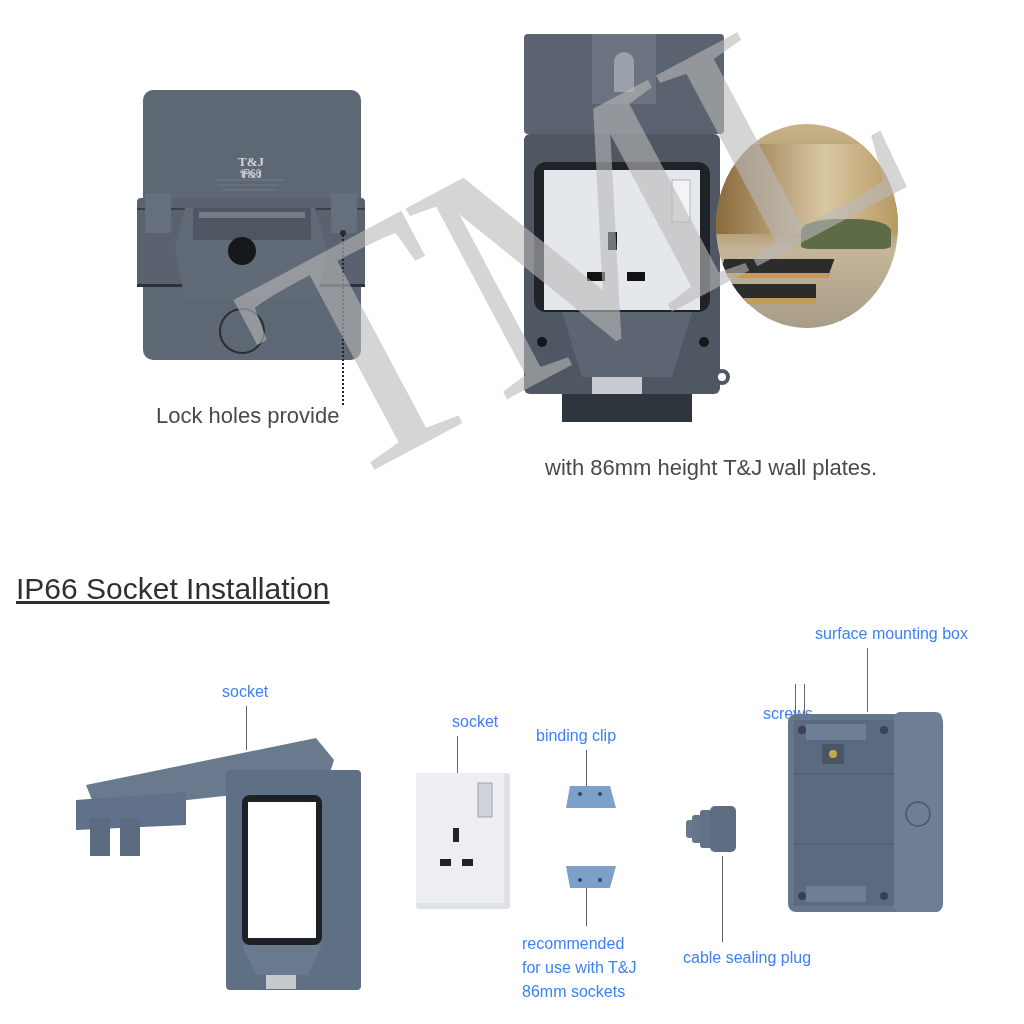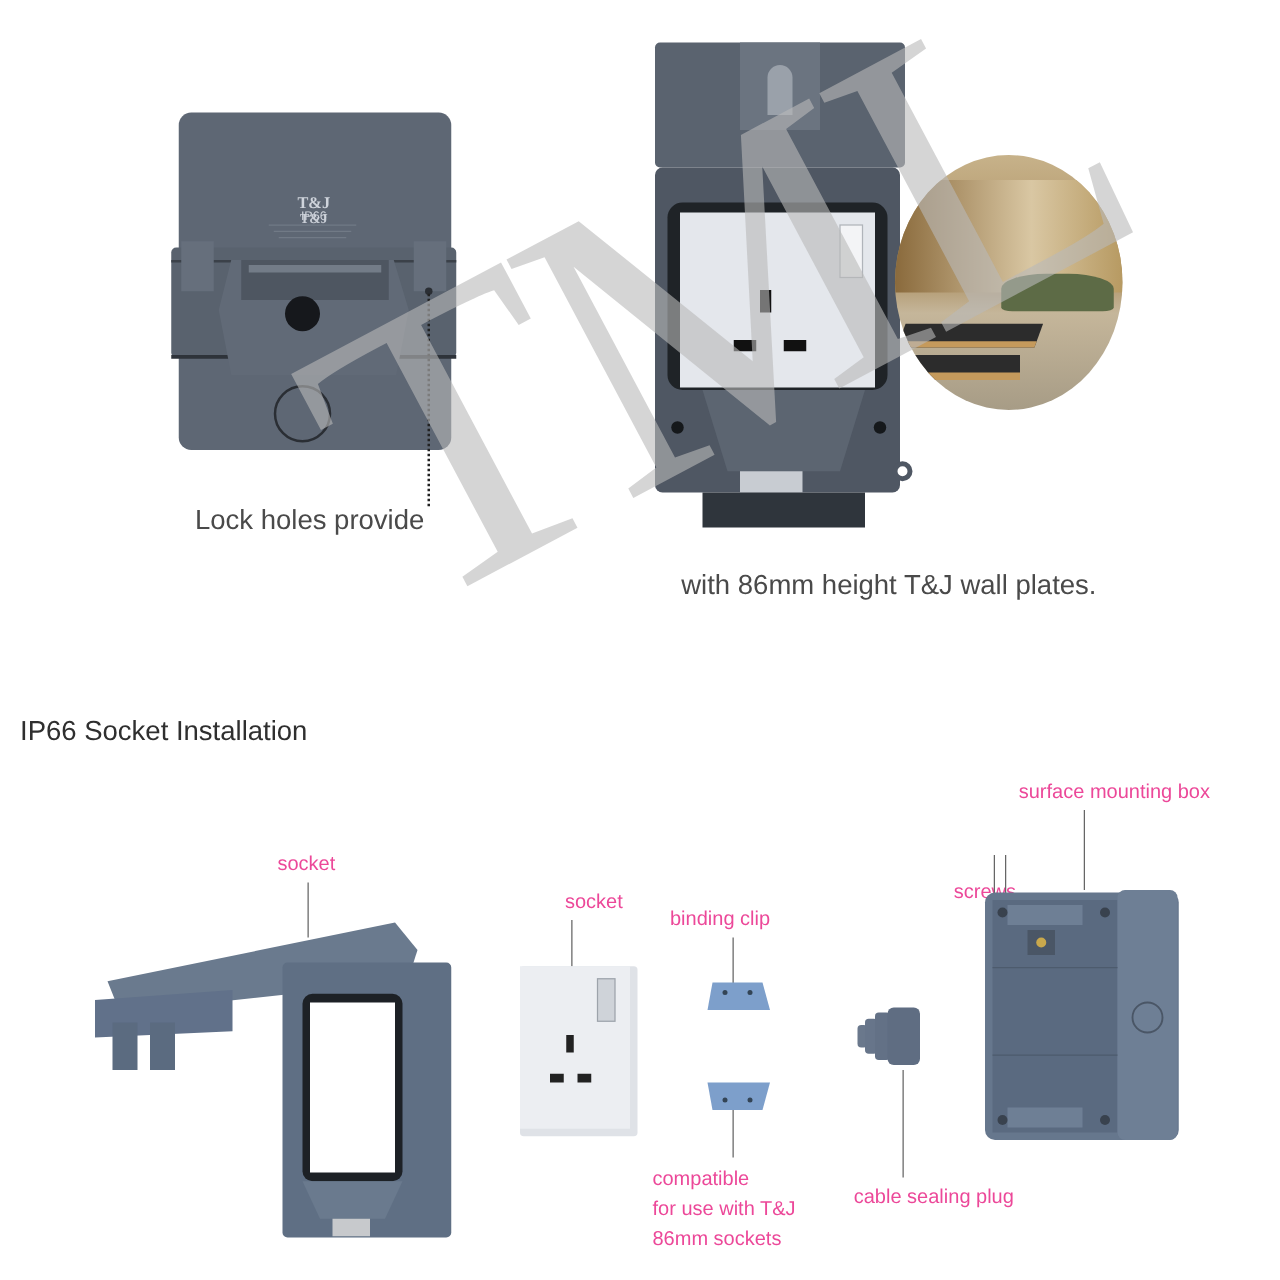--- a/index.html
+++ b/index.html
@@ -1,19 +1,19 @@
 <!DOCTYPE html>
 <html><head>
 <meta charset="utf-8">
 <style>
   html, body { margin: 0; padding: 0; background: #ffffff; }
   body { width: 1024px; height: 1024px; position: relative; overflow: hidden; font-family: "Liberation Sans", sans-serif; color: #3a3a3a; }
   .abs { position: absolute; }
   .caption { font-size: 22px; line-height: 32px; color: #4a4a4a; margin-left: 21px; }
-  .label { font-size: 16px; color: #ec4899; line-height: 24px; }
+  .label { font-size: 16px; color: #3b82f6; line-height: 24px; }
   .leader { position: absolute; width: 1px; background: #666; }
   .dotted { position: absolute; width: 0; border-left: 2px dotted #222; }
   .watermark { position: absolute; left: 200px; top: 250px; font-family: "Liberation Serif", serif; font-size: 330px; color: rgba(185,185,185,0.6); transform: rotate(-28deg); transform-origin: left top; letter-spacing: -10px; pointer-events: none; z-index: 5; line-height: 1; }
   svg { position: absolute; overflow: visible; }
 </style>
 </head>
 <body>
 
 <div class="abs" style="left:135px;top:88px;width:232px;height:280px;">
   <svg width="232" height="280" viewBox="0 0 232 280">
@@ -65,21 +65,21 @@
 <div class="abs" style="left:716px;top:124px;width:182px;height:204px;border-radius:50%;overflow:hidden;background:linear-gradient(180deg,#c7b28a 0%,#a88a5a 45%,#c5b69a 62%,#a79c86 100%);">
   <div class="abs" style="left:0;top:20px;width:182px;height:90px;background:linear-gradient(90deg,#8a6a3c,#d9c7a3 60%,#b79a62);"></div>
   <div class="abs" style="left:85px;top:95px;width:90px;height:30px;background:#5d6b46;border-radius:40% 40% 10% 10%;"></div>
   <div class="abs" style="left:5px;top:135px;width:110px;height:14px;background:#2c2c2c;transform:skewX(-20deg);border-bottom:5px solid #c59a5c;"></div>
   <div class="abs" style="left:0;top:160px;width:100px;height:14px;background:#2c2c2c;border-bottom:6px solid #c59a5c;"></div>
 </div>
 <div class="abs caption" style="left:524px;top:452px;">
   <div>with 86mm height T&amp;J wall plates.</div>
 </div>
 
-<div class="abs" style="left:16px;top:572px;font-size:22px;color:#2f2f2f;">IP66 Socket Installation</div>
+<div class="abs" style="left:16px;top:572px;font-size:30px;color:#2f2f2f;text-decoration:underline;">IP66 Socket Installation</div>
 
 <div class="abs label" style="left:222px;top:680px;">socket</div>
 <div class="leader" style="left:246px;top:706px;height:44px;"></div>
 <div class="abs" style="left:76px;top:730px;width:290px;height:280px;">
   <svg width="290" height="280" viewBox="0 0 290 280">
     <polygon points="10,55 240,8 258,30 250,55 20,80" fill="#6a7a8e"></polygon>
     <polygon points="0,70 110,62 110,95 0,100" fill="#61718a"></polygon>
     <rect x="14" y="88" width="20" height="38" fill="#5b6b80"></rect>
     <rect x="44" y="88" width="20" height="38" fill="#5b6b80"></rect>
     <rect x="150" y="40" width="135" height="220" rx="4" fill="#5f6f84"></rect>
@@ -114,21 +114,21 @@
 </div>
 <div class="abs" style="left:566px;top:866px;width:50px;height:22px;">
   <svg width="50" height="22" viewBox="0 0 50 22">
     <polygon points="0,0 50,0 44,22 4,22" fill="#7d9fcb"></polygon>
     <circle cx="14" cy="14" r="2" fill="#345"></circle>
     <circle cx="34" cy="14" r="2" fill="#345"></circle>
   </svg>
 </div>
 <div class="leader" style="left:586px;top:888px;height:38px;"></div>
 <div class="abs label" style="left:522px;top:932px;">
-  <div>compatible</div>
+  <div>recommended</div>
   <div>for use with T&amp;J</div>
   <div>86mm sockets</div>
 </div>
 
 <div class="abs" style="left:686px;top:804px;width:52px;height:50px;">
   <svg width="52" height="50" viewBox="0 0 52 50">
     <rect x="0" y="16" width="8" height="18" rx="3" fill="#6a788c"></rect>
     <rect x="6" y="11" width="10" height="28" rx="3" fill="#67758a"></rect>
     <rect x="14" y="6" width="12" height="38" rx="3" fill="#637186"></rect>
     <rect x="24" y="2" width="26" height="46" rx="5" fill="#5f6d82"></rect>

